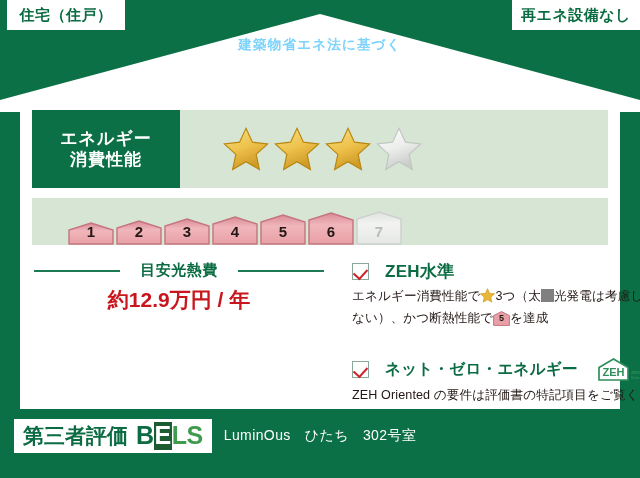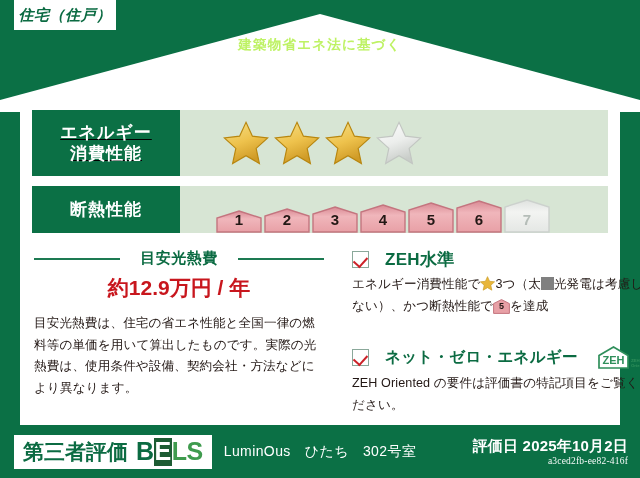--- a/index.html
+++ b/index.html
@@ -20,41 +20,41 @@
     position:absolute;top:0;
     background:#ffffff;
     color:#0b6b42;
     font-size:15px;
     font-weight:700;
     letter-spacing:.5px;
     display:flex;align-items:center;justify-content:center;
     height:30px;
     z-index:9;
   }
-  .corner-tag.left{left:14px;width:102px;font-style:italic;}
+  .corner-tag.left{left:7px;width:118px;}
   .corner-tag.right{right:0;width:128px;}
 
   
   .roof{
     position:absolute;
     left:0;right:0;top:0;height:112px;
     z-index:2;
     pointer-events:none;
   }
 
   .title-block{
     position:absolute;
     left:0;right:0;top:38px;
     text-align:center;
     z-index:5;
   }
   .title-sub{
     font-size:13.5px;
     font-weight:700;
-    color:#bef264;
+    color:#7dd3fc;
     letter-spacing:1.2px;
     line-height:1.1;
   }
   .title-main{
     font-size:27px;
     font-weight:700;
     color:#ffffff;
     letter-spacing:1px;
     margin-top:19px;
     line-height:1.1;
@@ -68,21 +68,21 @@
     z-index:4;
   }
 
   
   .perf-row{
     display:flex;
     align-items:stretch;
     background:#d7e5d4;
     margin:0 12px;
   }
-  .perf-row.energy{height:66px;margin-top:10px;text-decoration:underline;}
+  .perf-row.energy{height:78px;margin-top:10px;}
   .perf-row.insul{height:47px;margin-top:10px;}
 
   .perf-key{
     width:148px;flex:0 0 148px;
     background:#0b7045;
     color:#ffffff;
     font-weight:700;
     display:flex;flex-direction:column;
     align-items:center;justify-content:center;
     line-height:1.25;
@@ -230,21 +230,21 @@
     margin-left:3px;
   }
   .zeh-logo .tiny{
     font-size:4.4px;line-height:1.25;color:#2f8f5b;font-weight:700;
     padding-bottom:1px;white-space:nowrap;
   }
 
   
   .footer{
     position:absolute;
-    left:0;right:0;bottom:0;height:53px;
+    left:0;right:0;bottom:16px;height:53px;
     background:#0b7045;
     display:flex;align-items:center;
     z-index:6;
   }
   .bels-chip{
     margin-left:14px;
     background:#ffffff;
     height:34px;
     display:flex;align-items:center;
     padding:0 9px;
@@ -284,20 +284,23 @@
 <body>
 
 <div class="label-root">
 
   <svg class="roof" viewBox="0 0 640 112" preserveAspectRatio="none">
     <polygon points="320,14 640,100 640,112 0,112 0,100" fill="#ffffff"></polygon>
   </svg>
 
   <div class="corner-tag left">
     <span>住宅（住戸）</span>
+  </div>
+  <div class="corner-tag right">
+    <span>再エネ設備なし</span>
   </div>
 
   <div class="title-block">
     <div class="title-sub">建築物省エネ法に基づく</div>
     <div class="title-main">省エネ性能ラベル</div>
   </div>
 
   <div class="card">
 
     <div class="perf-row energy">
@@ -343,23 +346,20 @@
                 <stop offset="55%" stop-color="#eceeec"></stop>
                 <stop offset="100%" stop-color="#c9cdc9"></stop>
               </linearGradient>
             </defs>
             <polygon points="12,1.2 15.35,8.45 23.3,9.3 17.3,14.8 19,22.7 12,18.6 5,22.7 6.7,14.8 0.7,9.3 8.65,8.45" fill="url(#sg3)" stroke="#c2c6c2" stroke-width="0.6"></polygon>
           </svg>
         </div>
     </div>
 
     <div class="perf-row insul">
-      <div class="perf-key">
-        <div>断熱性能</div>
-      </div>
       <div class="perf-val" id="badge-row">
           <div class="hbadge" style="width: 46px; height: 23px;">
             <svg width="46" height="23" viewBox="0 0 46 23">
               <defs>
                 <linearGradient id="bg0" x1="0" y1="0" x2="0" y2="1">
                   <stop offset="0%" stop-color="#d98b95"></stop>
                   <stop offset="38%" stop-color="#f0b6bb"></stop>
                   <stop offset="100%" stop-color="#e8a0a6"></stop>
                 </linearGradient>
               </defs>
@@ -450,21 +450,20 @@
 
     <div class="lower">
 
       <div class="lower-left">
         <div class="cost-head">
           <span class="ln"></span>
           <span class="txt">目安光熱費</span>
           <span class="ln"></span>
         </div>
         <div class="cost-amount">約12.9万円 / 年</div>
-        <div class="cost-note">目安光熱費は、住宅の省エネ性能と全国一律の燃料等の単価を用いて算出したものです。実際の光熱費は、使用条件や設備、契約会社・方法などにより異なります。</div>
       </div>
 
       <div class="vdiv"></div>
 
       <div class="lower-right">
 
         <div class="zeh-block">
           <div class="zeh-head">
             <span class="chk"></span>
             <span class="zeh-title">ZEH水準</span>
@@ -506,19 +505,15 @@
       <span class="bels-word">
         <span class="b">B</span>
           <span class="e">E</span>
           <span class="l">L</span>
           <span class="s">S</span>
       </span>
     </div>
     <div class="footer-prop">
       <span>LuminOus</span><span class="sp"></span><span>ひたち</span><span class="sp"></span><span>302号室</span>
     </div>
-    <div class="footer-right">
-      <div class="footer-date">評価日 2025年10月2日</div>
-      <div class="footer-id">a3ced2fb-ee82-416f</div>
-    </div>
   </div>
 
 </div>
 
 </body></html>

